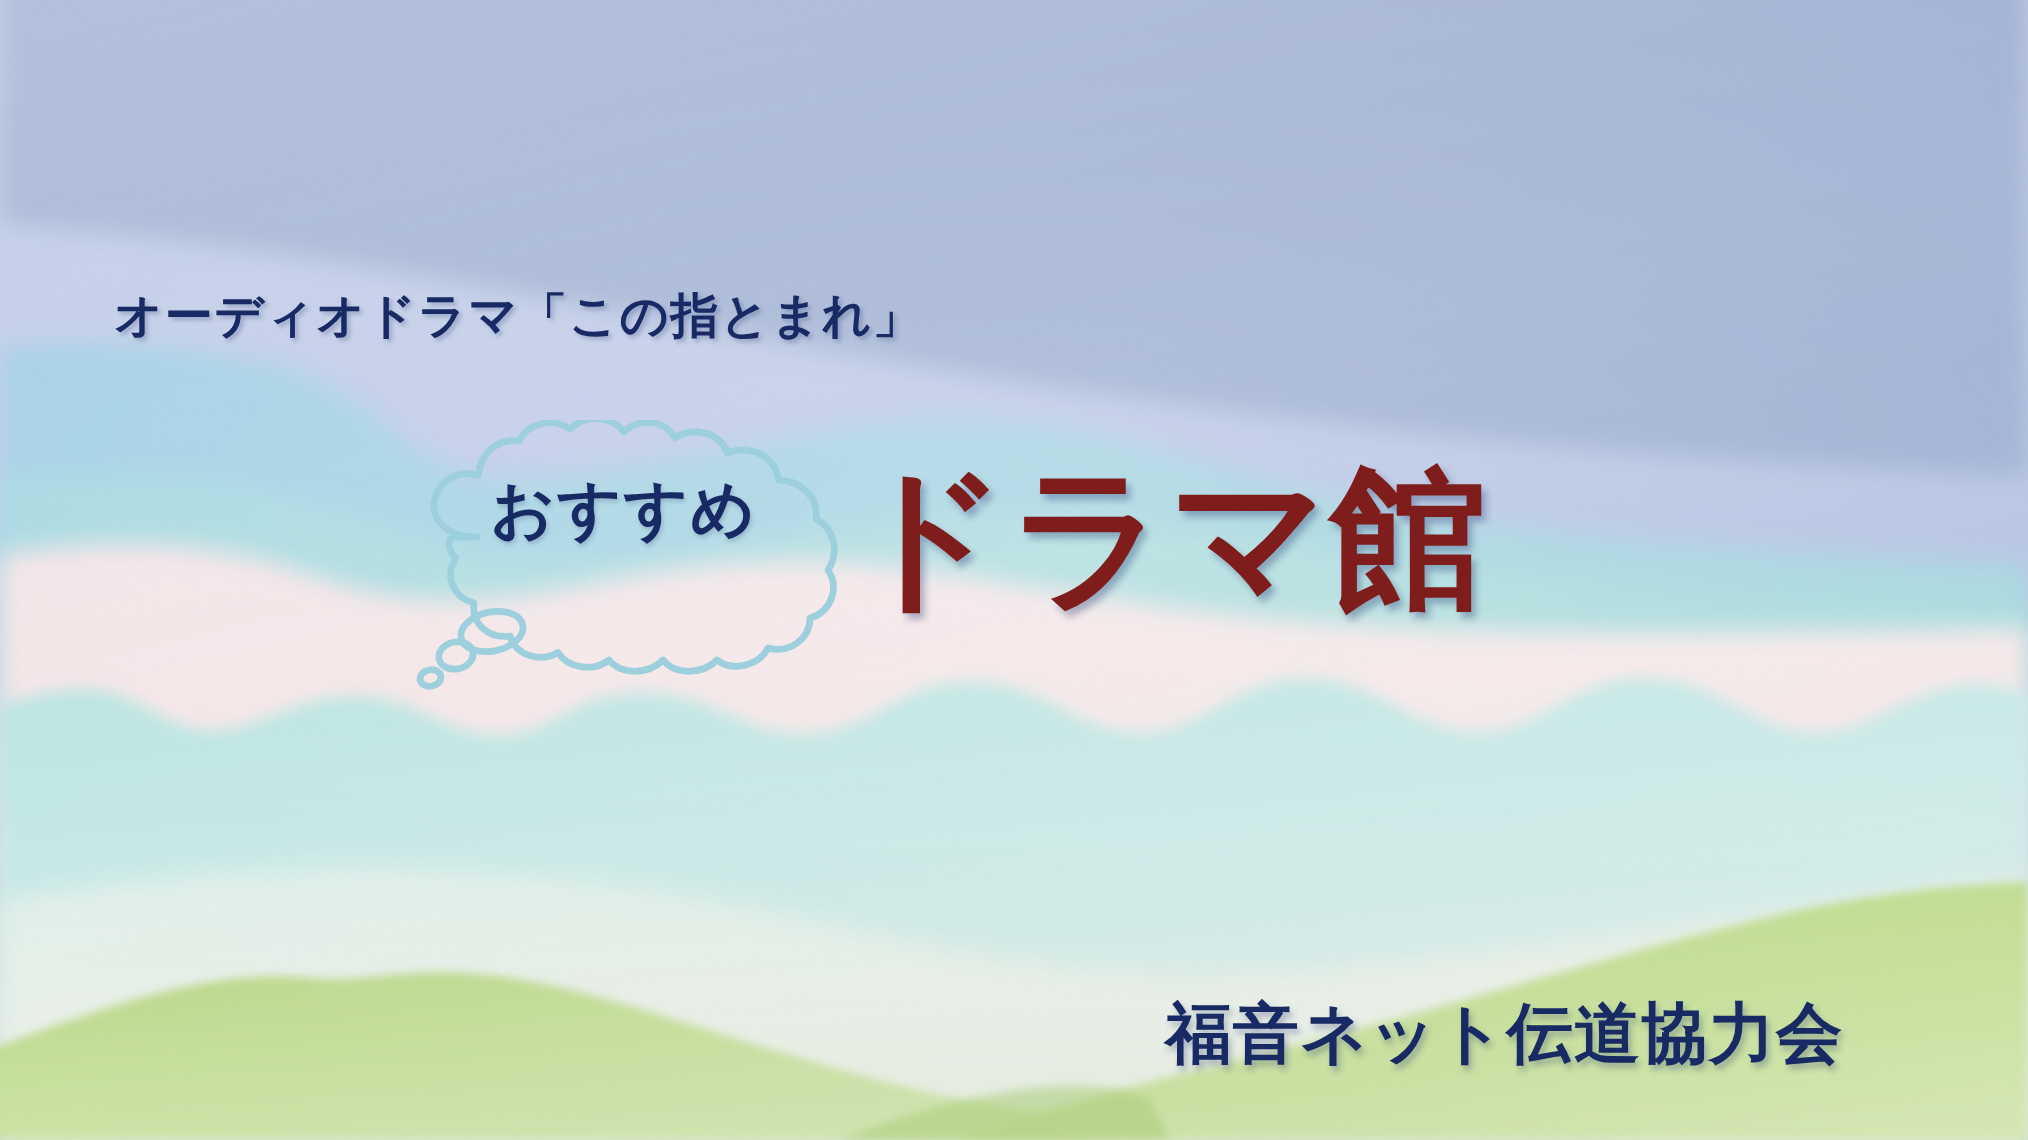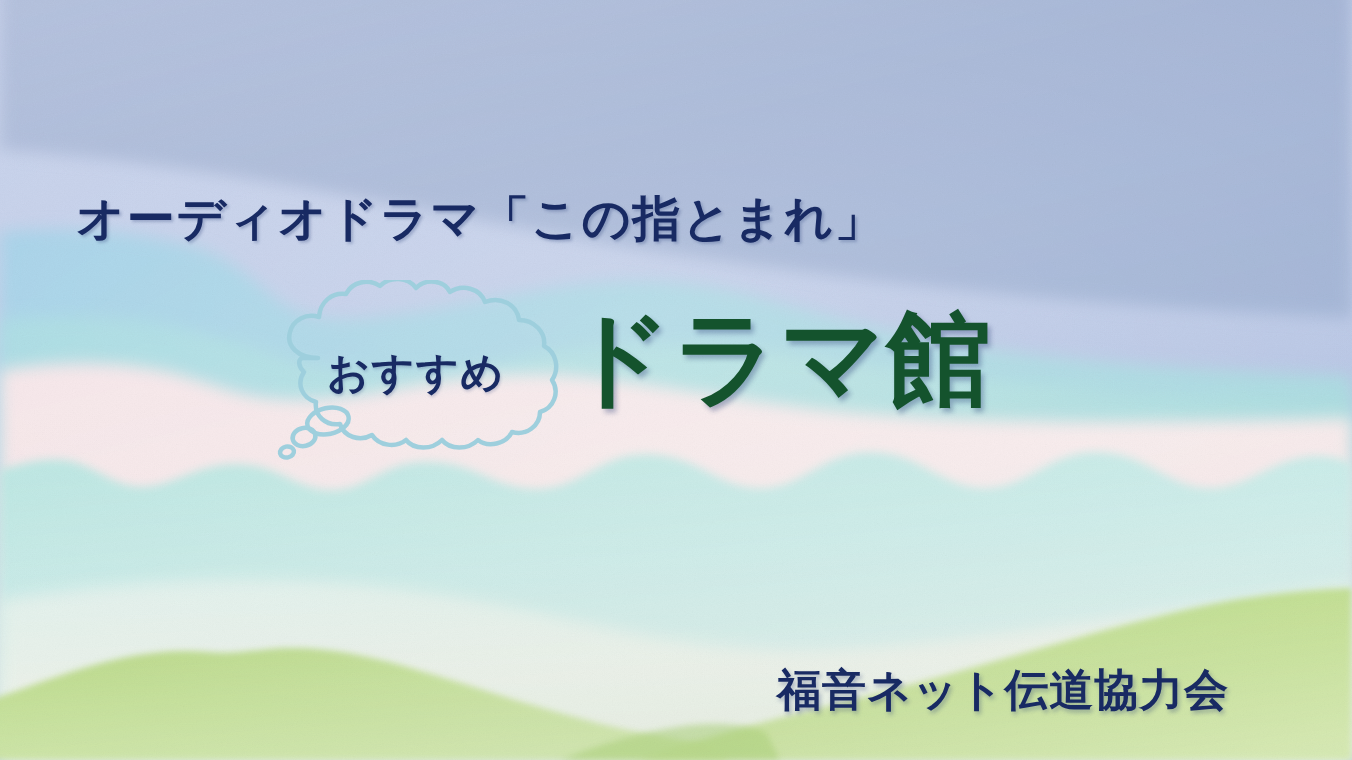--- a/index.html
+++ b/index.html
@@ -57,41 +57,40 @@
     font-family: "DejaVu Sans", "Liberation Sans", sans-serif;
     font-weight: bold;
     letter-spacing: .01em;
     white-space: nowrap;
     line-height: 1;
   }
 
   #subtitle-text {
     left: 76px;
     top: 194px;
-    font-size: 48px;
+    font-size: 32px;
     letter-spacing: .035em;
     text-shadow: 2px 2px 3px rgba(40,60,120,.28);
   }
 
   #main-title-text {
     left: 566px;
     top: 306px;
     font-size: 104px;
     letter-spacing: .005em;
-    color: #14532d;
+    color: #7f1d1d;
     text-shadow: 3px 4px 5px rgba(30,50,110,.33);
   }
 
   #osusume-text {
     left: 327px;
     top: 319px;
     font-size: 42px;
     letter-spacing: .035em;
     text-shadow: 1px 2px 3px rgba(40,60,120,.22);
-    margin-top: 33px;
   }
 
   #org-text {
     left: 777px;
     top: 668px;
     font-size: 44px;
     letter-spacing: .02em;
     text-shadow: 2px 3px 4px rgba(30,50,110,.30);
   }
 

